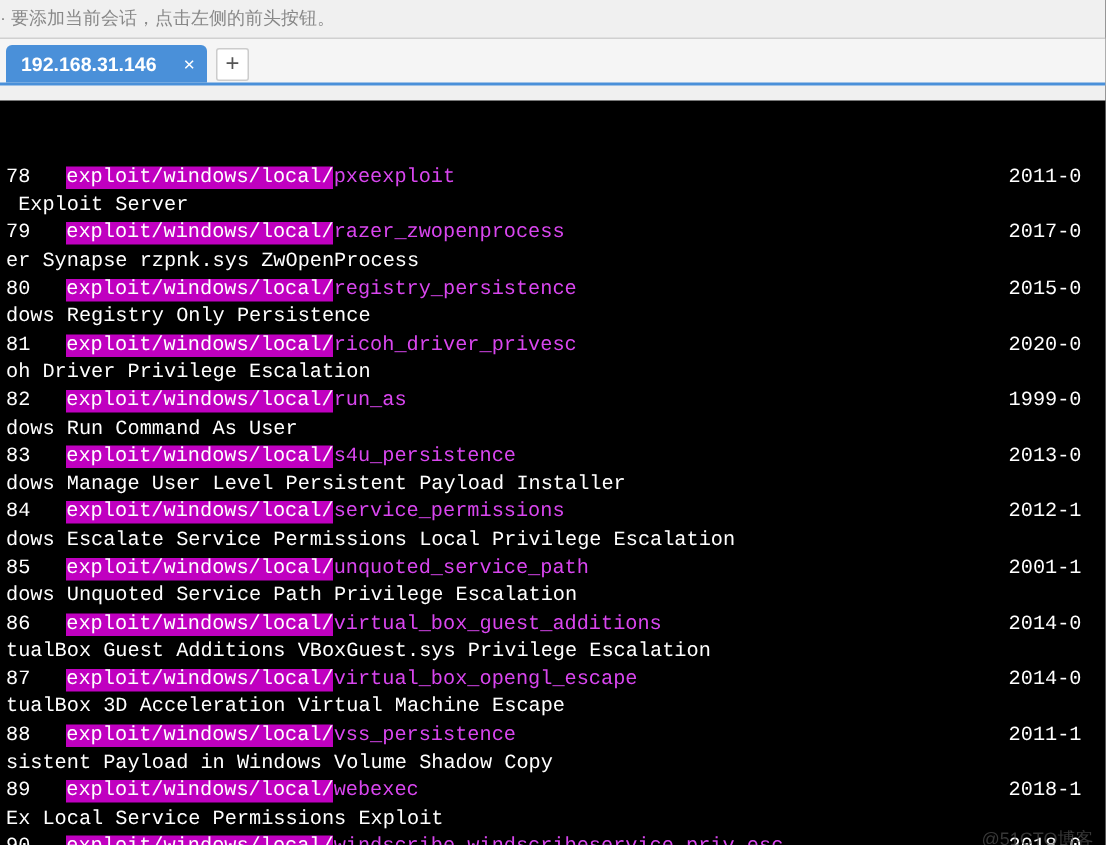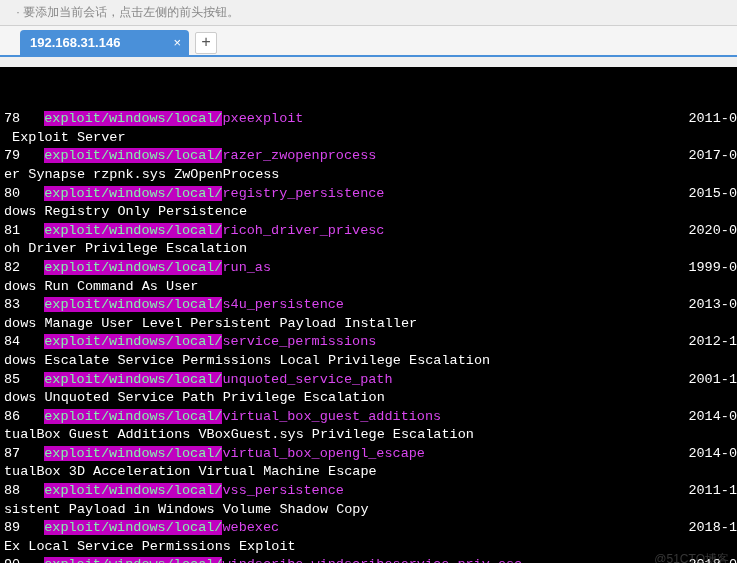--- a/index.html
+++ b/index.html
@@ -7,43 +7,42 @@
       font-family: Consolas, 'Courier New', monospace;
       font-size: 13.5px;
       background: #f0f0f0;
       overflow: hidden;
     }
     .outer-bg {
       background: #f0f0f0;
       padding-bottom: 10px;
     }
     .hint-bar {
-      padding: 4px 16px;
+      padding: 4px 0;
       font-size: 12px;
       color: #888;
       font-family: Arial, sans-serif;
       border-bottom: 1px solid #d0d0d0;
     }
     .tab-strip {
       display: flex;
       align-items: center;
       background: #f5f5f5;
       border-bottom: 2px solid #4a90d9;
       padding-top: 4px;
     }
     .tab {
       display: flex;
       padding: 5px 8px 5px 10px;
       border-top-left-radius: 4px;
       border-top-right-radius: 4px;
       font-family: Arial, sans-serif;
       font-size: 13px;
       font-weight: bold;
-      margin-left: 20px;
-      gap: 35px;
+      margin-left: 4px;
     }
     .tab.active {
       background: #4a90d9;
       color: #fff;
     }
     .tab .close-x {
       margin-left: 18px;
       font-weight: normal;
       font-size: 13px;
     }
@@ -74,26 +73,26 @@
     .row {
       display: block;
     }
     .num {
       display: inline-block;
       width: 24px;
       text-align: left;
     }
     .hl {
       background: #c000c0;
-      color: #86efac;
+      color: #ffffff;
     }
     .plain { color: #d946ef; }
     .date {
       position: absolute;
-      right: 0;
+      right: 16px;
     }
     .watermark {
       position: absolute;
       right: 8px;
       bottom: 8px;
       color: #555;
       font-size: 12px;
       font-family: Arial, sans-serif;
       opacity: 0.65;
     }

